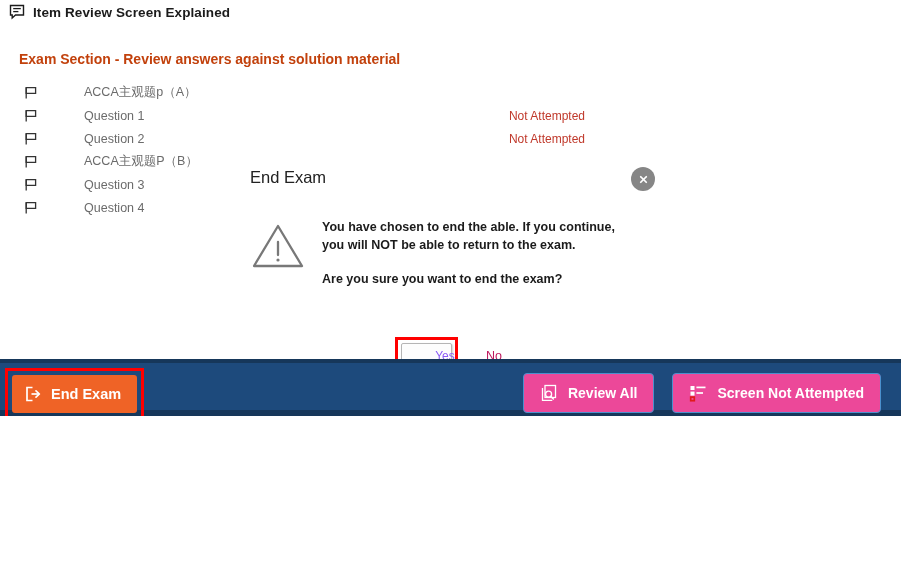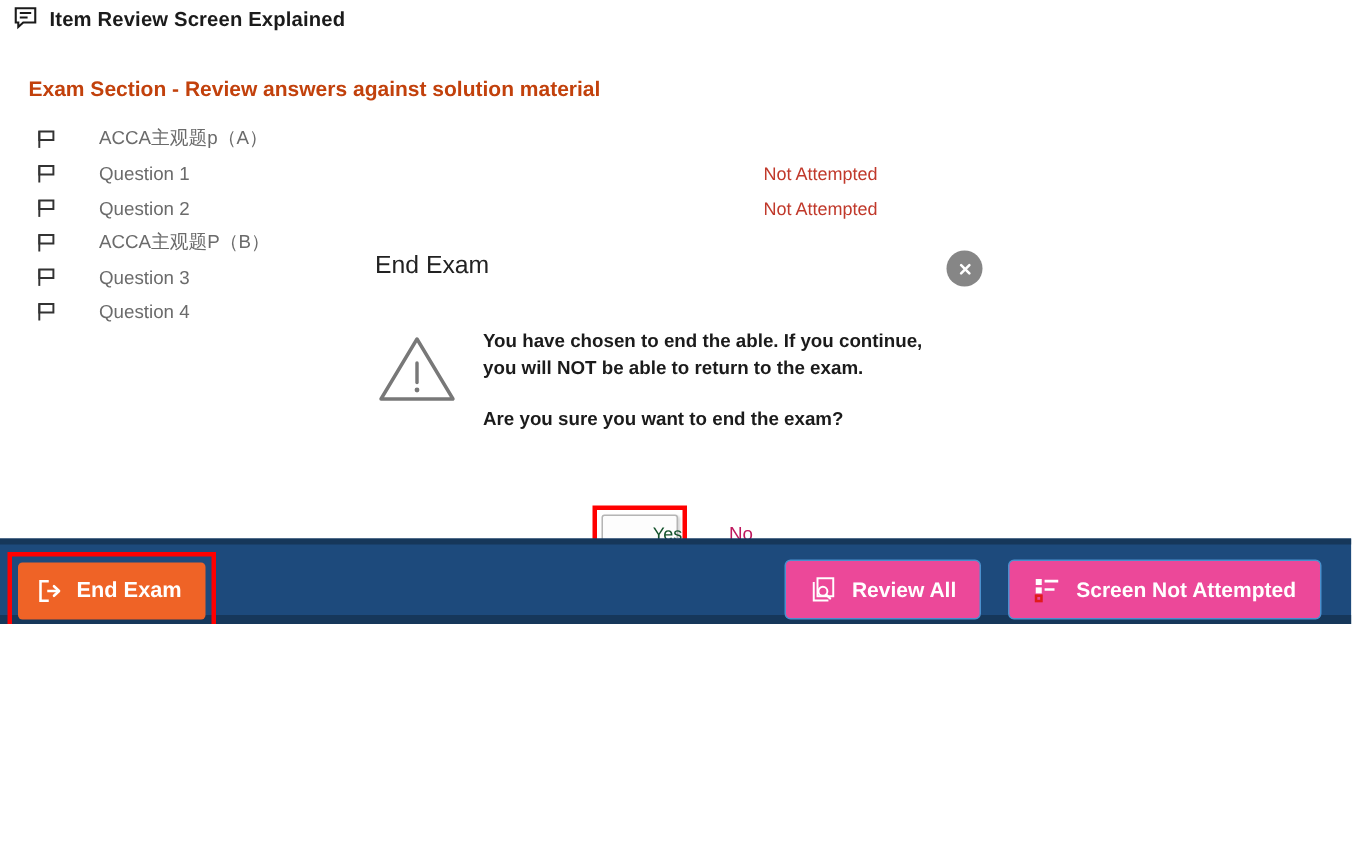--- a/index.html
+++ b/index.html
@@ -61,20 +61,21 @@
     position: absolute;
     left: 19px;
     top: 81px;
     width: 566px;
   }
   .qrow {
     position: relative;
     height: 23px;
     display: flex;
     align-items: center;
+    gap: 18px;
   }
   .qflag {
     width: 14px;
     height: 14px;
     flex: 0 0 14px;
     margin-left: 5px;
   }
   .qlabel {
     margin-left: 28px;
     font-size: 12.5px;
@@ -169,21 +170,21 @@
     box-sizing: border-box;
     display: inline-block;
   }
   .btn-yes {
     width: 50px;
     height: 26px;
     background: #fdfdfd;
     border: 1px solid #b5b5b5;
     border-radius: 2px;
     font-size: 12px;
-    color: #14532d;
+    color: #8b5cf6;
     font-family: "Liberation Sans", sans-serif;
     cursor: pointer;
     box-shadow: 1px 1px 2px rgba(0,0,0,0.18);
     display: flex;
     align-items: center;
     justify-content: center;
     padding-left: 43px;
   }
   .btn-no {
     margin-left: 22px;

